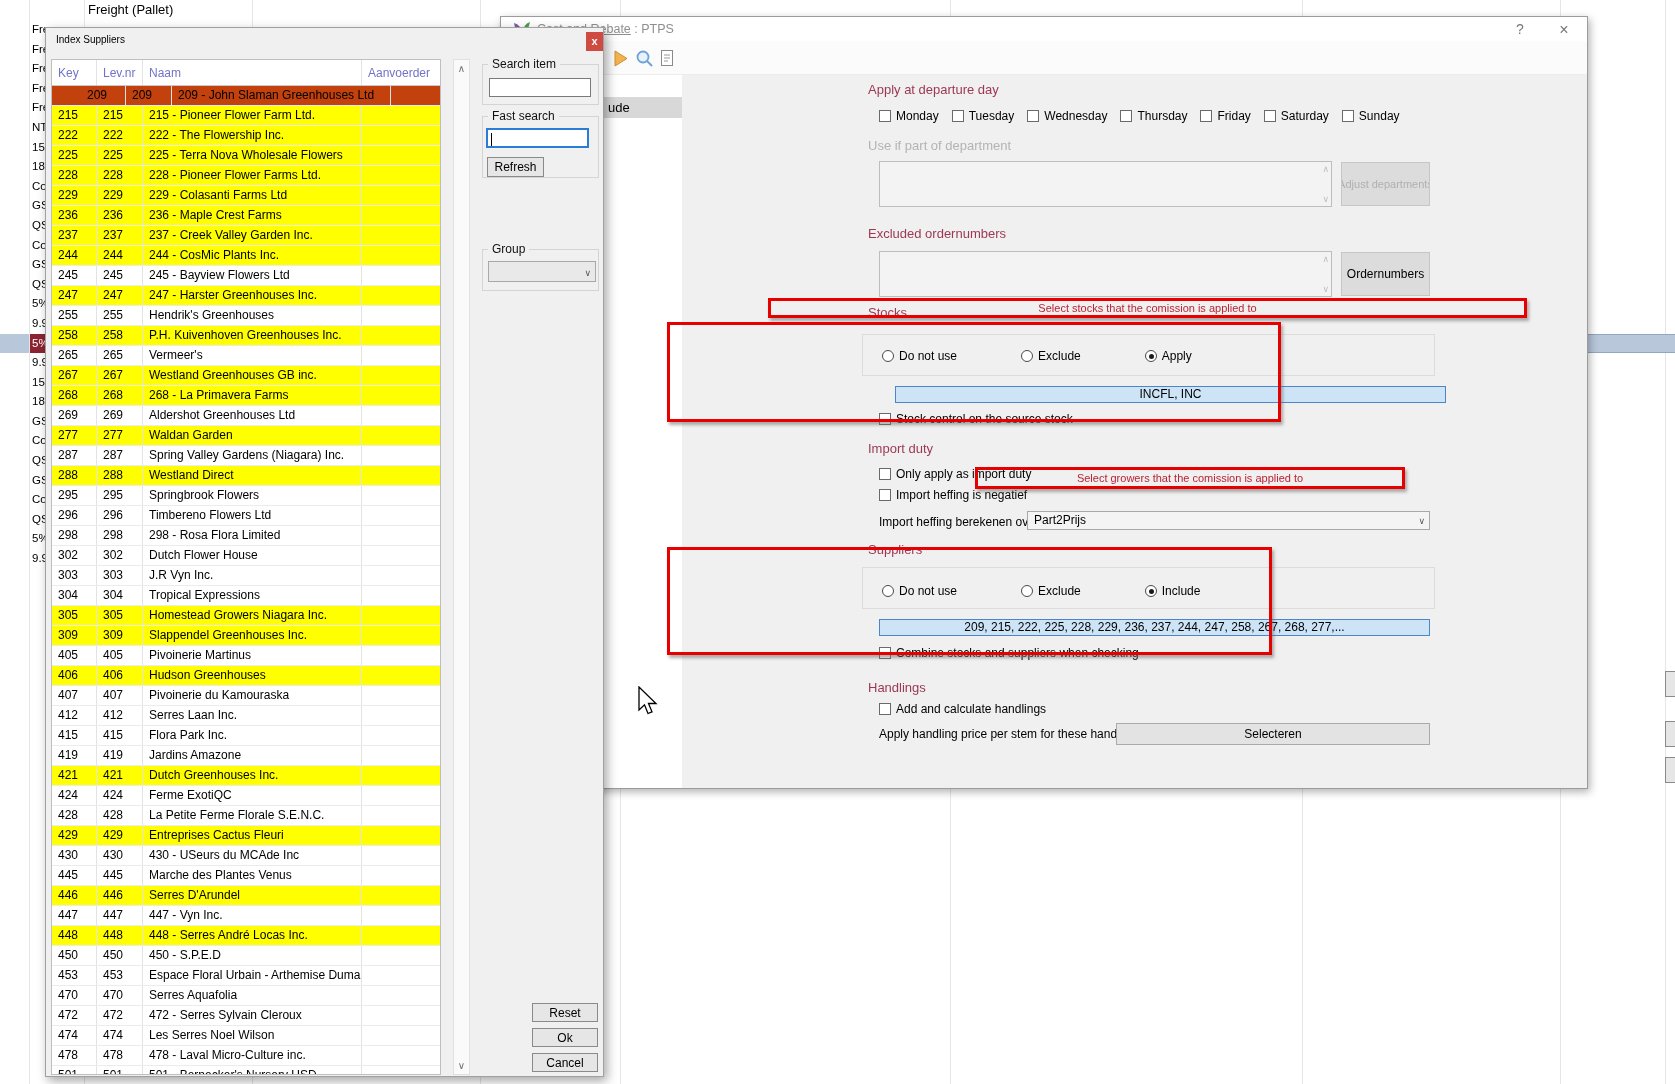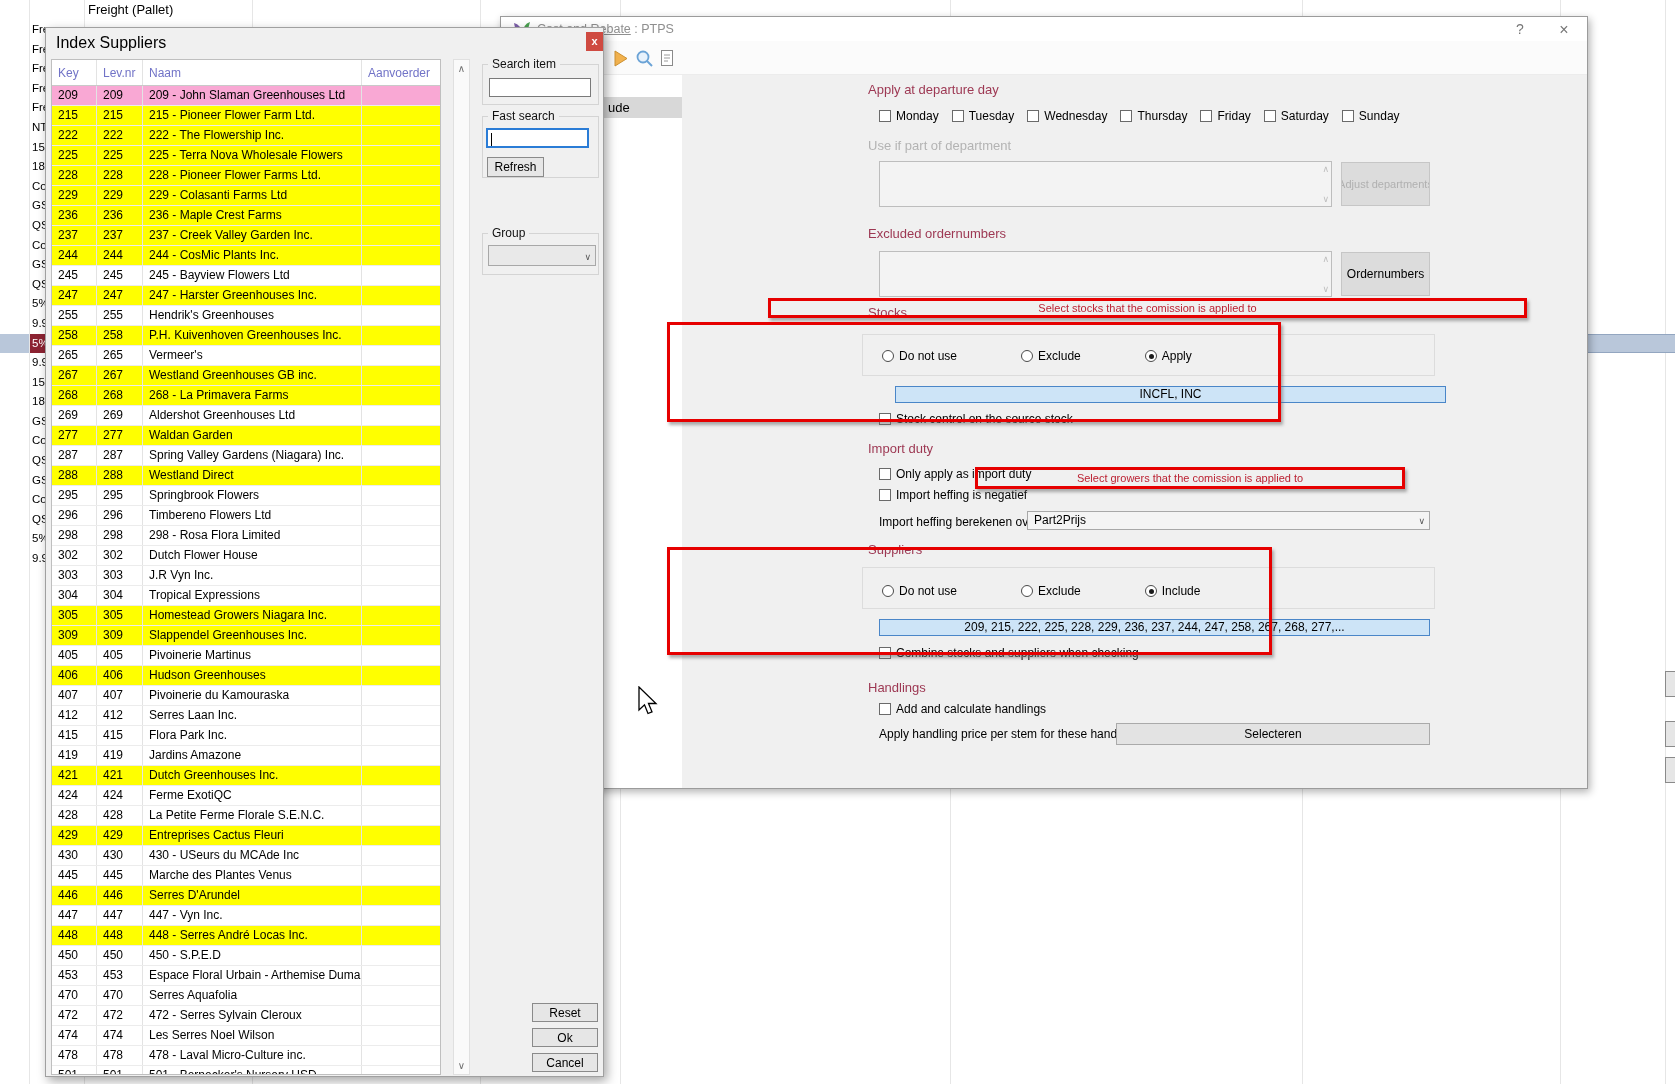--- a/index.html
+++ b/index.html
@@ -64,28 +64,28 @@
 
   
   .annot { position:absolute; border:3px solid #e60000; box-shadow:2px 3px 3px rgba(110,110,110,.55); z-index:30; }
   .annot-text { color:#bb2233; font-size:11px; text-align:center; line-height:14px; white-space:nowrap; overflow:hidden; }
 
   
   .idx-dialog {
     position:absolute; left:45px; top:27px; width:559px; height:1050px; z-index:20;
     background:#f0f0f0; border:1px solid #a0a0a0; box-shadow:3px 4px 10px rgba(0,0,0,.35);
   }
-  .idx-title { position:absolute; left:10px; top:6px; font-size:16px; }
+  .idx-title { position:absolute; left:10px; top:6px; font-size:10px; }
   .idx-close { position:absolute; left:540px; top:4px; width:17px; height:19px; background:#cf4a41; color:#fff; font-size:11px; font-weight:bold; text-align:center; line-height:18px; }
   .idx-table { position:absolute; left:5px; top:31px; width:390px; height:1016px; background:#fff; border:1px solid #bfbfbf; overflow:hidden; }
   .thead { display:flex; height:26px; line-height:26px; border-bottom:1px solid #c9c9c9; color:#7173c7; background:#fff; }
   .thead .c { border-right:1px solid #d9d9d9; }
   .srow { display:flex; height:20px; line-height:19px; border-bottom:1px solid #ececec; background:#fff; }
   .srow.yellow { background:#ffff00; }
-  .srow.pale { background:#f9a8d4; }
+  .srow.pale { background:#c2410c;padding-left:29px; }
   .c { padding-left:6px; overflow:hidden; white-space:nowrap; font-size:12px; flex:none; }
   .c.k { width:45px; border-right:1px solid #e3e3e3; }
   .c.l { width:46px; border-right:1px solid #e3e3e3; }
   .c.n { width:219px; border-right:1px solid #e3e3e3; }
   .c.a { flex:1; border-right:none; }
   .idx-scroll { position:absolute; left:407px; top:31px; width:17px; height:1016px; background:#fafafa; border:1px solid #e0e0e0; }
   .idx-scroll .up { position:absolute; top:3px; left:0; right:0; text-align:center; color:#707070; font-size:10px; }
   .idx-scroll .dn { position:absolute; bottom:3px; left:0; right:0; text-align:center; color:#707070; font-size:10px; }
   .gbox { position:absolute; border:1px solid #d4d4d4; }
   .gbox .glabel { position:absolute; top:-8px; left:5px; background:#f0f0f0; padding:0 4px; font-size:12px; color:#111; white-space:nowrap; }
@@ -710,21 +710,21 @@
     <span class="glabel">Search item</span>
     <div class="tbox" style="left:6px;top:13px;width:102px;height:19px"></div>
   </div>
 
   <div class="gbox" style="left:436px;top:88px;width:117px;height:62px">
     <span class="glabel">Fast search</span>
     <div class="tbox focus" style="left:3px;top:11px;width:103px;height:20px"><span class="caret"></span></div>
     <div class="btn" style="left:4px;top:40px;width:57px;height:20px">Refresh</div>
   </div>
 
-  <div class="gbox" style="left:436px;top:205px;width:117px;height:42px">
+  <div class="gbox" style="left:436px;top:221px;width:117px;height:42px">
     <span class="glabel">Group</span>
     <div class="combo" style="left:5px;top:11px;width:108px;height:21px;background:#e9e9e9"><span></span><span class="arr" style="top:3px">∨</span></div>
   </div>
 
   <div class="btn" style="left:486px;top:975px;width:66px;height:19px">Reset</div>
   <div class="btn" style="left:486px;top:1000px;width:66px;height:19px">Ok</div>
   <div class="btn" style="left:486px;top:1025px;width:66px;height:19px">Cancel</div>
 </div>
 
 <svg class="cursor" style="left:638px;top:686px" width="22" height="30" viewBox="0 0 22 30">

